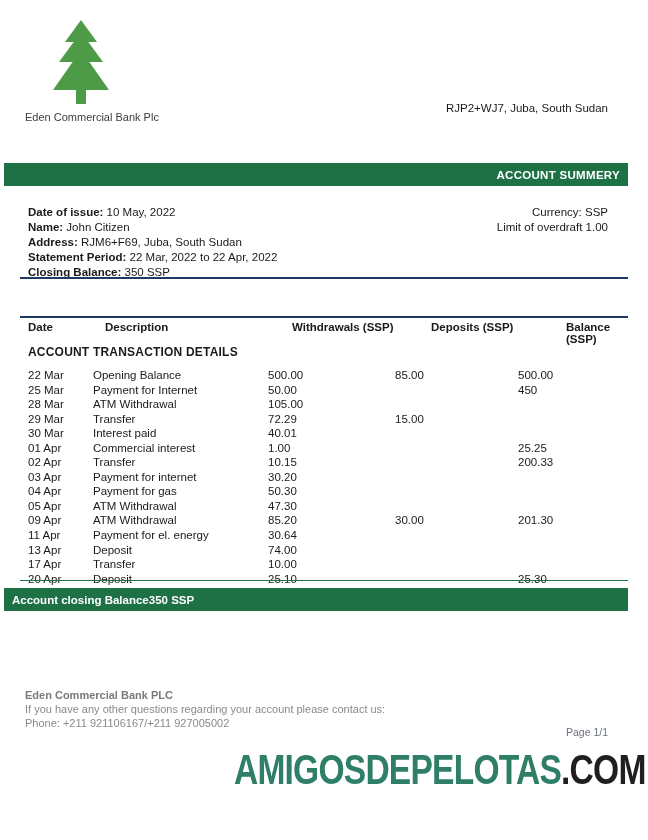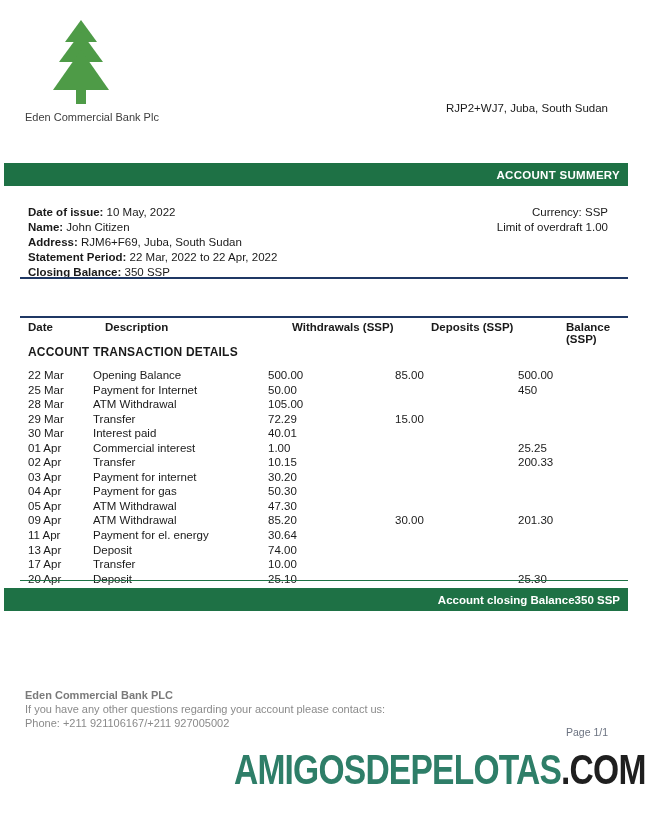--- a/index.html
+++ b/index.html
@@ -11,21 +11,21 @@
   
   .logo{position:absolute;left:25px;top:18px;width:150px;}
   .logo svg{display:block;margin-left:25px;}
   .logo-text{margin-top:5px;font-size:11px;color:#3d3d3d;}
   .top-address{position:absolute;top:102px;right:40px;font-size:11.5px;color:#1a1a1a;}
   
   .bar{position:absolute;left:4px;right:20px;height:23px;background:var(--green);
        color:#fff;font-weight:bold;font-size:11.5px;display:flex;align-items:center;
        box-sizing:border-box;padding:0 8px;}
   .summary-bar{top:163px;justify-content:flex-end;letter-spacing:0.3px;}
-  .closing-bar{top:588px;justify-content:flex-end;}
+  .closing-bar{top:588px;justify-content:flex-start;}
   
   .summary{position:absolute;left:28px;right:20px;top:205px;font-size:11.5px;line-height:15px;}
   .summary-left .fld b{font-weight:bold;}
   .summary-right{position:absolute;top:0;right:20px;text-align:right;line-height:15px;}
   .rule-navy{position:absolute;left:20px;right:20px;border-top:2px solid var(--navy);}
   .rule-1{top:277px;}
   .rule-2{top:316px;}
   .rule-green{position:absolute;left:20px;right:20px;top:580px;border-top:1.5px solid var(--green);}
   
   .section-title{position:absolute;left:28px;top:301px;font-size:12px;font-weight:bold;letter-spacing:0.2px;margin-top:44px;}

